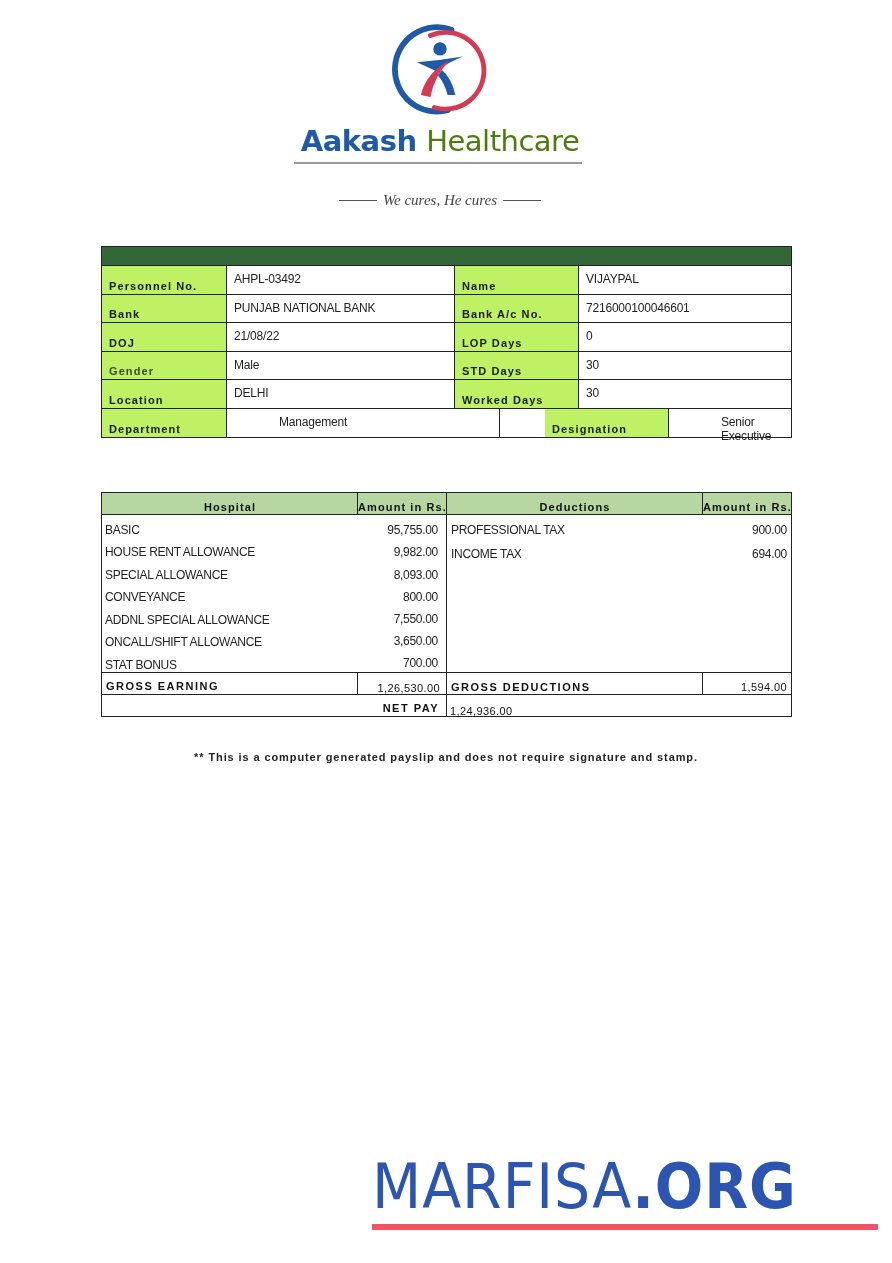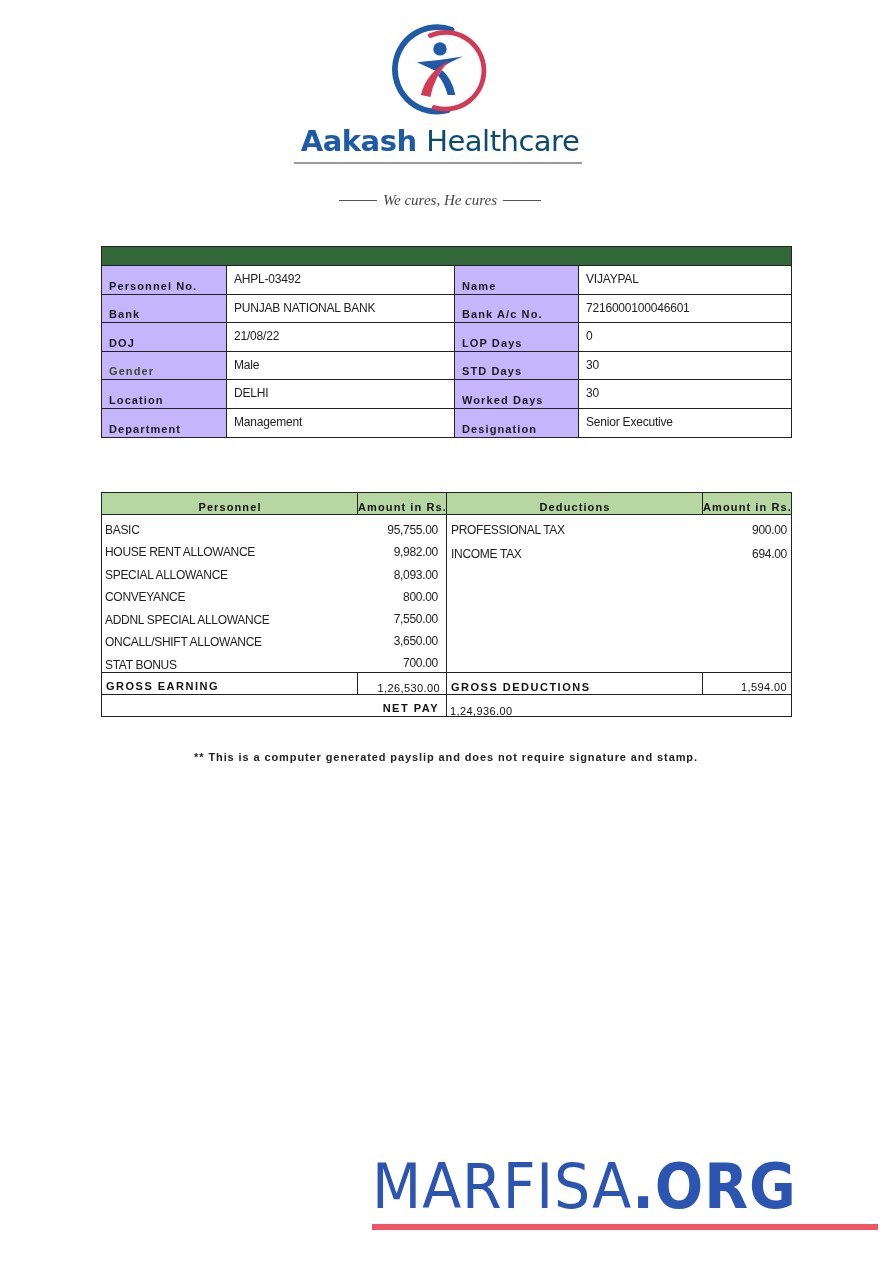--- a/index.html
+++ b/index.html
@@ -4,36 +4,36 @@
 <style>
   * { box-sizing: border-box; margin: 0; padding: 0; }
   html, body { width: 892px; height: 1263px; background: #ffffff; overflow: hidden; }
   body { position: relative; font-family: "Liberation Sans", sans-serif; color: #111; }
 
   
   .logo { position: absolute; left: 270px; top: 8px; width: 340px; height: 212px; }
   .logo-mark { position: absolute; left: 122px; top: 14px; width: 96px; height: 96px; }
   .brand { position: absolute; left: 0; top: 116px; width: 340px; text-align: center; font-family: "DejaVu Sans", sans-serif; font-size: 29px; font-weight: bold; letter-spacing: -0.5px; white-space: nowrap; }
   .brand .b1 { color: #1f5aa6; }
-  .brand .b2 { color: #0c4a6e; font-weight: normal; }
+  .brand .b2 { color: #4d7c0f; font-weight: normal; }
   .brand-rule { position: absolute; left: 24px; top: 154px; width: 288px; height: 2px; background: #9a9a9a; }
   .subtitle { position: absolute; left: 0; top: 156px; width: 340px; text-align: center; font-family: "DejaVu Sans", sans-serif; font-size: 22px; color: #222; letter-spacing: 0.2px; }
   .tagline { position: absolute; left: 0; top: 184px; width: 340px; text-align: center; font-family: "Liberation Serif", serif; font-style: italic; font-size: 15px; color: #444; display: flex; justify-content: center; align-items: center; gap: 6px; }
   .tagline .dash { display: inline-block; width: 38px; height: 1px; background: #555; }
 
   
   .info { position: absolute; left: 101px; top: 246px; width: 691px; border: 1px solid #222; }
   .info .bar { height: 19px; background: #33673a; border-bottom: 1px solid #222; }
   .info .title-row { height: 29px; border-bottom: 1px solid #222; position: relative; }
   .info .title-row span { position: absolute; left: 0; right: 0; bottom: 2px; text-align: center; font-size: 11px; font-weight: bold; letter-spacing: 1.3px; }
   .info .row { display: flex; height: 28.5px; border-bottom: 1px solid #222; }
-  .info .row:last-child { border-bottom: none; }
+  .info .row:last-child { border-bottom: none; gap: 45px; }
   .cell { position: relative; border-right: 1px solid #222; }
   .cell:last-child { border-right: none; }
-  .lbl { background: #c4b5fd; }
+  .lbl { background: #bef264; }
   .lbl span { position: absolute; left: 7px; bottom: 2px; font-size: 11px; font-weight: bold; letter-spacing: 1.1px; color: #1a1a1a; }
   .val span { position: absolute; left: 7px; top: 6px; font-size: 12px; letter-spacing: -0.2px; color: #222; }
   .c1 { width: 125px; } .c2 { width: 228px; } .c3 { width: 124px; } .c4 { flex: 1; }
 
   
   .pay { position: absolute; left: 101px; top: 492px; width: 691px; height: 225px; border: 1px solid #222; }
   .pay .head { position: absolute; left: 0; top: 0; width: 100%; height: 22px; background: #b6d7a2; border-bottom: 1px solid #222; }
   .pay .head span { position: absolute; bottom: 1px; font-size: 11px; font-weight: bold; letter-spacing: 1.1px; text-align: center; }
   .vline { position: absolute; width: 1px; background: #222; }
   .hline { position: absolute; height: 1px; background: #222; }
@@ -158,21 +158,21 @@
         <span>Designation</span>
       </div>
     <div class="cell val c4">
         <span>Senior Executive</span>
       </div>
   </div>
 </div>
 
 <div class="pay">
   <div class="head">
-    <span style="left:0;width:256px;">Personnel</span>
+    <span style="left:0;width:256px;">Hospital</span>
     <span style="left:256px;width:89px;">Amount in Rs.</span>
     <span style="left:345px;width:256px;">Deductions</span>
     <span style="left:601px;width:89px;">Amount in Rs.</span>
   </div>
 
   <div class="vline" style="left:255px;top:0;height:22px;"></div>
   <div class="vline" style="left:344px;top:0;height:224px;"></div>
   <div class="vline" style="left:600px;top:0;height:22px;"></div>
   <div class="hline" style="left:0;top:179px;width:100%;"></div>
   <div class="hline" style="left:0;top:201px;width:100%;"></div>

